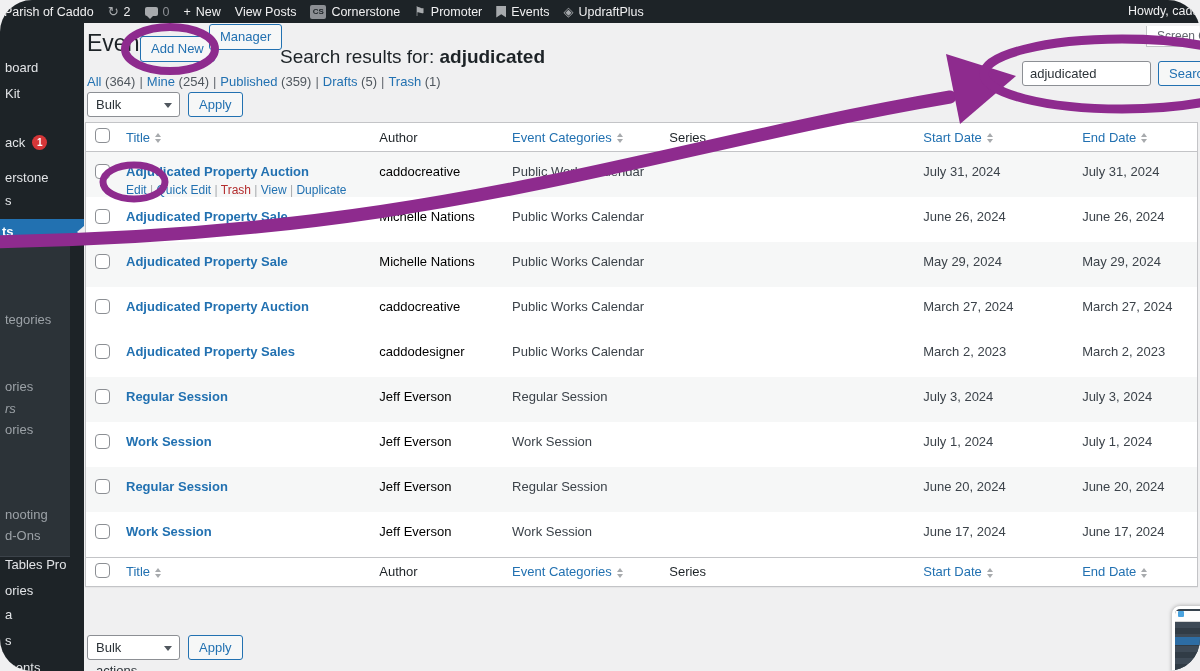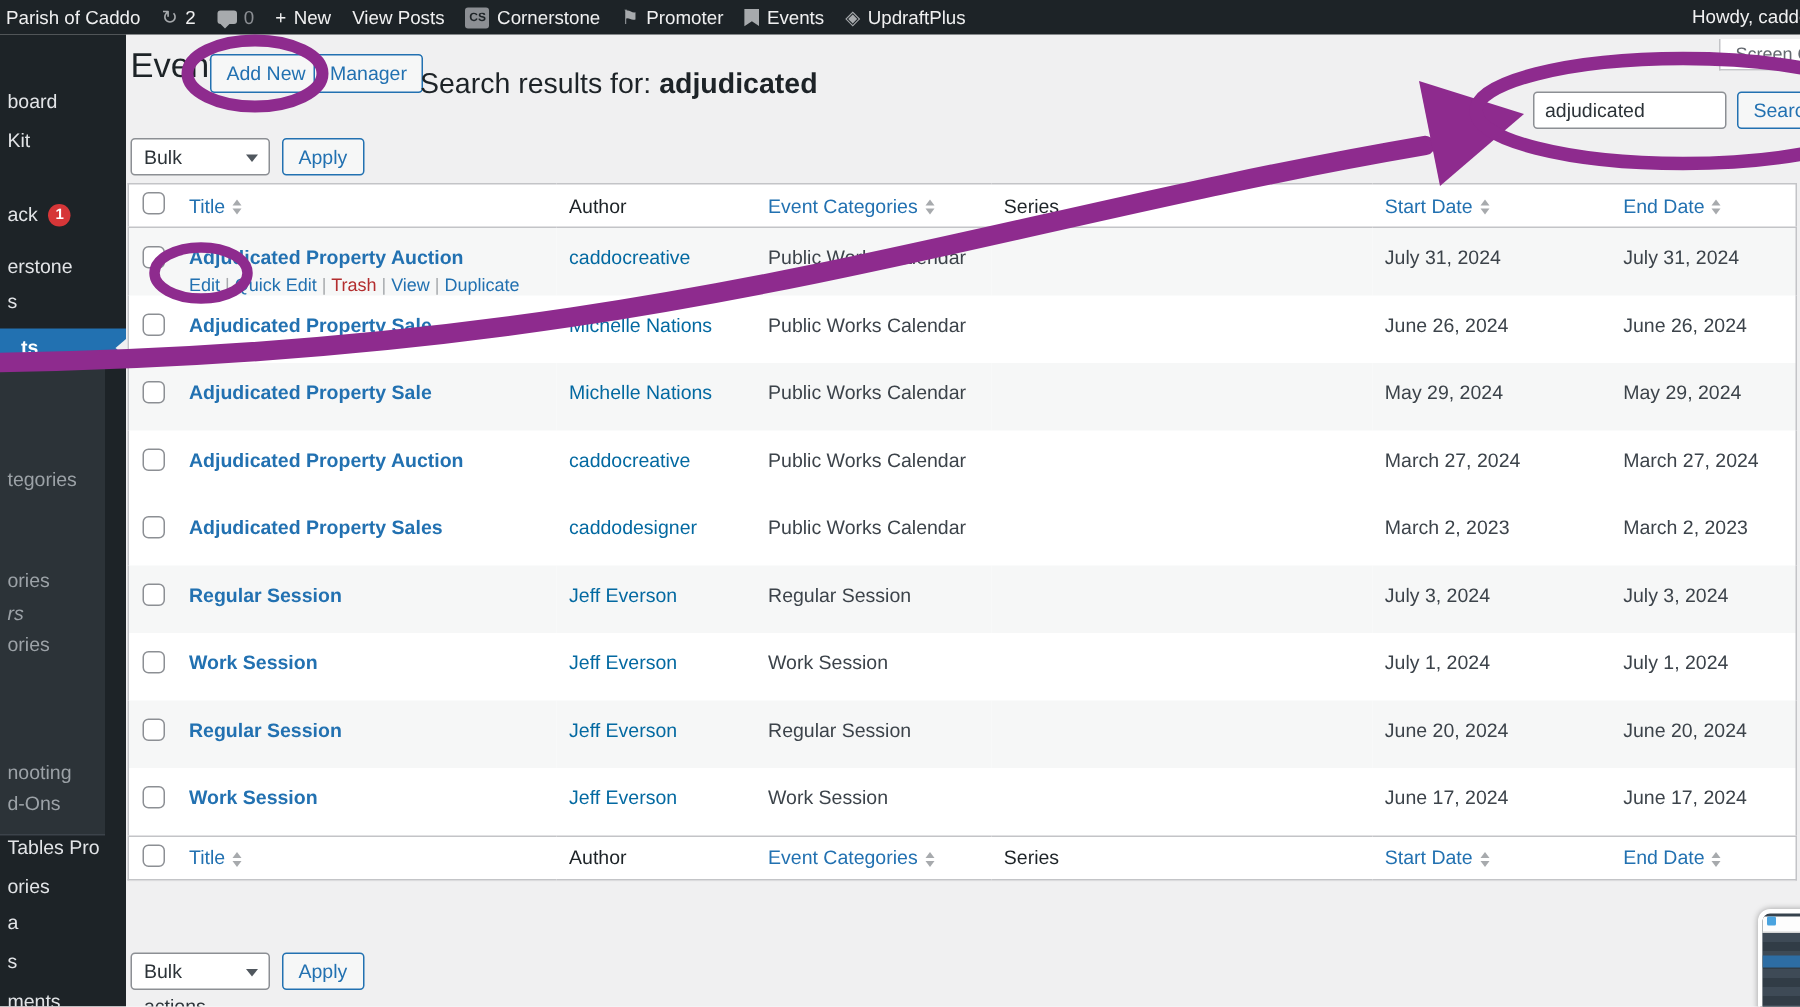--- a/index.html
+++ b/index.html
@@ -1,17 +1,17 @@
 <!DOCTYPE html>
 <html><head>
 <meta charset="utf-8">
 <style>
   html,body{margin:0;padding:0;width:1200px;height:671px;overflow:hidden;
     font-family:"Liberation Sans","DejaVu Sans",sans-serif;background:#f0f0f1;}
-  .screen{position:relative;width:1200px;height:671px;overflow:hidden;}
+  .screen{position:relative;width:1200px;height:671px;overflow:hidden;border-radius:32px;}
 
   
   .adminbar{position:absolute;left:0;top:0;width:1200px;height:23px;background:#1d2327;
     color:#f0f0f1;font-size:12.5px;display:flex;align-items:center;white-space:nowrap;z-index:5;}
   .ab-item{display:inline-flex;align-items:center;gap:5px;margin-left:14px;color:#f0f0f1;cursor:pointer;}
   .ab-item:first-child{margin-left:4px;}
   .ab-count-dim{color:#8c8f94;}
   .ab-icon{color:#a7aaad;font-size:13px;line-height:1;}
   .icon-comment{position:relative;display:inline-block;width:13px;height:9px;background:#a7aaad;border-radius:2px;}
   .icon-comment::after{content:"";position:absolute;left:2px;bottom:-3px;border-left:3px solid transparent;
@@ -21,35 +21,35 @@
   .icon-banner{display:inline-block;width:10px;height:12px;background:#a7aaad;
     clip-path:polygon(0 0,100% 0,100% 100%,50% 72%,0 100%);}
   .ab-howdy{position:absolute;left:1128px;top:0;line-height:23px;color:#f0f0f1;}
 
   
   .sidebar{position:absolute;left:0;top:23px;width:84px;bottom:0;background:#1d2327;z-index:4;}
   .submenu-bg{position:absolute;left:0;top:202px;width:70px;height:331px;background:#2c3338;}
   .sb-item{position:absolute;left:5px;height:26px;line-height:26px;font-size:13px;color:#e2e4e7;
     white-space:nowrap;cursor:pointer;}
   .sb-item.sub{color:#9ca2a7;}
-  .sb-item.current{left:0;right:0;padding-left:14px;background:#2271b1;color:#fff;font-weight:600;}
+  .sb-item.current{left:0;right:0;padding-left:2px;background:#2271b1;color:#fff;font-weight:600;}
   .cur-arrow{position:absolute;right:0;top:7px;width:0;height:0;border-top:6px solid transparent;
     border-bottom:6px solid transparent;border-right:7px solid #f0f0f1;}
   .sb-badge{display:inline-block;margin-left:7px;background:#d63638;color:#fff;border-radius:50%;
     width:15px;height:15px;line-height:15px;font-size:10px;font-weight:600;text-align:center;vertical-align:1px;}
   .sb-divider{position:absolute;left:0;top:533px;width:70px;height:1px;background:#3c434a;}
 
   
   .screen-options{position:absolute;left:1146px;top:26px;background:#fff;color:#646970;font-size:12px;
     padding:3px 10px;white-space:nowrap;border:1px solid #c3c4c7;border-top:none;cursor:pointer;}
   .page-title{position:absolute;left:87px;top:30px;font-size:23px;font-weight:400;color:#1d2327;margin:0;}
   .btn{display:inline-block;box-sizing:border-box;height:26px;line-height:24px;padding:0 10px;font-size:13px;
     background:#f6f7f7;border:1px solid #2271b1;border-radius:3px;color:#2271b1;cursor:pointer;white-space:nowrap;}
   .btn-addnew{position:absolute;left:140px;top:36px;}
-  .btn-manager{position:absolute;left:209px;top:36px;}
+  .btn-manager{position:absolute;left:209px;top:24px;}
   .search-subtitle{position:absolute;left:280px;top:46px;font-size:19px;color:#1d2327;}
   .filters{position:absolute;left:87px;top:74px;font-size:13px;color:#646970;}
   .filters a{color:#2271b1;text-decoration:none;cursor:pointer;}
   .filters .count{color:#50575e;}
   .filters .sep{color:#646970;margin:0 4px;}
 
   .select-box{position:absolute;box-sizing:border-box;width:93px;height:25px;background:#fff;
     border:1px solid #8c8f94;border-radius:3px;font-size:13px;color:#2c3338;line-height:23px;
     padding:0 22px 0 8px;cursor:pointer;}
   .select-box .chev{position:absolute;right:7px;top:10px;width:0;height:0;border-left:4px solid transparent;
@@ -74,21 +74,21 @@
   .sort{display:inline-block;vertical-align:middle;margin-left:5px;}
   .sort i{display:block;width:0;height:0;border-left:3.5px solid transparent;border-right:3.5px solid transparent;}
   .sort .up{border-bottom:4px solid #a7aaad;margin-bottom:2px;}
   .sort .dn{border-top:4px solid #a7aaad;}
   table.events td{height:45px;box-sizing:border-box;vertical-align:top;padding:12px 8px 0 8px;color:#3c434a;}
   table.events tr.alt td{background:#f6f7f7;}
   .cb{display:inline-block;width:15px;height:15px;box-sizing:border-box;border:1px solid #8c8f94;
     border-radius:4px;background:#fff;cursor:pointer;}
   td.col-cb,th.col-cb{padding-left:9px !important;}
   a.row-title{color:#2271b1;font-weight:700;text-decoration:none;cursor:pointer;}
-  a.cell-link{color:#0369a1;text-decoration:none;cursor:pointer;}
+  a.cell-link{color:#000000;text-decoration:none;cursor:pointer;}
   .row-actions{font-size:12px;margin-top:4px;color:#a7aaad;}
   .row-actions a{color:#2271b1;text-decoration:none;cursor:pointer;}
   .row-actions a.trash{color:#b32d2e;}
 
   
   .statusbar{position:absolute;left:0;top:656px;background:#d7e3f2;color:#1d2327;font-size:11px;
     padding:1px 6px 2px 6px;white-space:nowrap;z-index:6;}
   .thumb{position:absolute;left:1172px;top:606px;width:70px;height:100px;border:3px solid #fff;
     border-radius:8px;overflow:hidden;background:#36424d;z-index:7;box-shadow:0 0 4px rgba(0,0,0,.35);cursor:pointer;}
   .thumb-top{height:10px;background:#fdfdfd;border-bottom:1px solid #d5d5d5;}
@@ -165,20 +165,21 @@
   <div class="screen-options">Screen Options</div>
 
   <h1 class="page-title">Events</h1>
   <span class="btn btn-addnew">Add New</span>
   <span class="btn btn-manager">Manager</span>
   <span class="search-subtitle">
     <span>Search results for:</span>
     <strong>adjudicated</strong>
   </span>
 
+  <div class="filters" id="filters"><a>All</a><span class="count"> (364)</span><span class="sep">|</span><a>Mine</a><span class="count"> (254)</span><span class="sep">|</span><a>Published</a><span class="count"> (359)</span><span class="sep">|</span><a>Drafts</a><span class="count"> (5)</span><span class="sep">|</span><a>Trash</a><span class="count"> (1)</span></div>
 
   <div class="select-box bulk-top">
     <span>Bulk actions</span>
     <span class="chev"></span>
   </div>
   <span class="btn btn-apply-top">Apply</span>
 
   <input class="search-input" type="text" value="adjudicated" style="">
   <span class="btn btn-search">Search Events</span>
 

